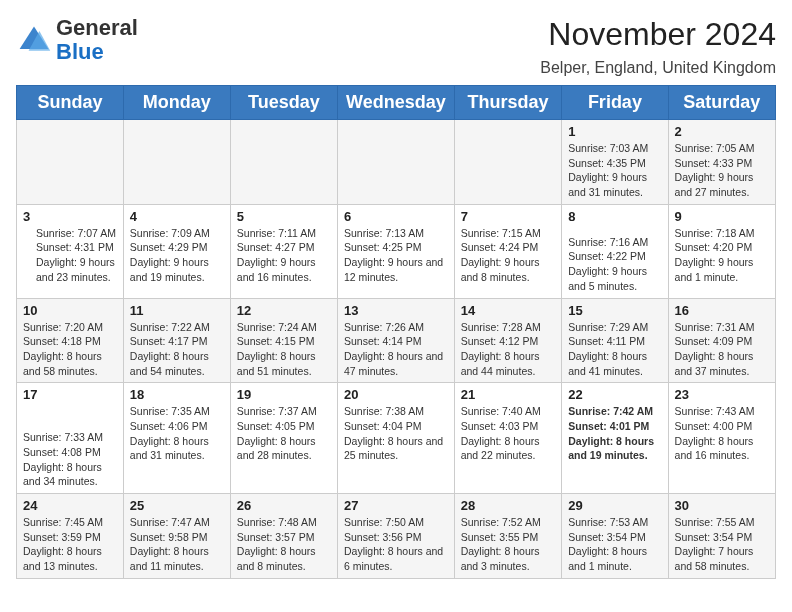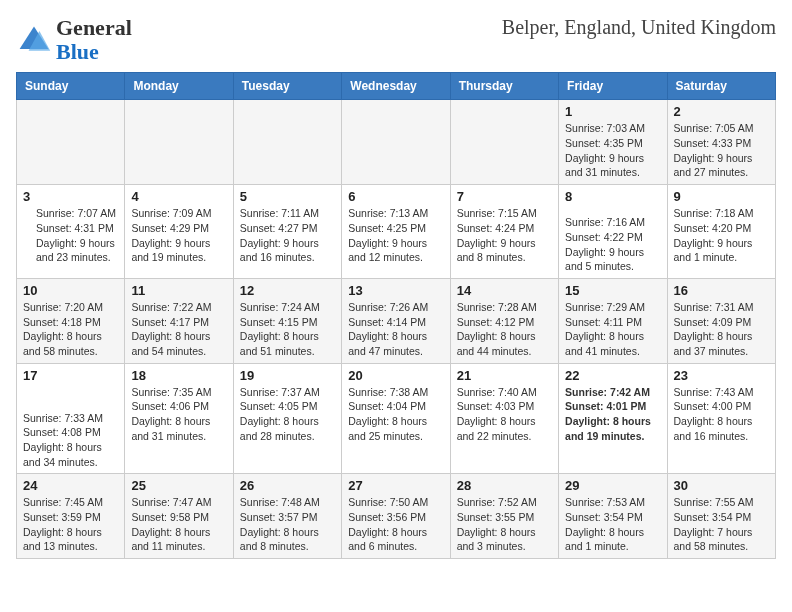--- a/index.html
+++ b/index.html
@@ -8,21 +8,20 @@
       background: #fff;
       width: 792px;
       min-height: 612px;
       padding: 16px;
     }
     .header-area {
       display: flex;
       justify-content: space-between;
       align-items: flex-start;
       margin-bottom: 8px;
-      font-family: Liberation Serif, serif;
     }
     .logo {
       display: flex;
       align-items: center;
       gap: 4px;
     }
     .logo-text {
       font-size: 22px;
       font-weight: bold;
       line-height: 1.1;
@@ -35,35 +34,35 @@
     }
     .title-area {
       text-align: right;
     }
     .month-title {
       font-size: 32px;
       font-weight: normal;
       color: #222;
     }
     .location {
-      font-size: 20px;
+      font-size: 16px;
       color: #444;
-      margin-top: 0;
+      margin-top: 6px;
     }
     .calendar {
       width: 100%;
       border-collapse: collapse;
       font-size: 11px;
     }
     .calendar thead th {
       background-color: #3a7abf;
       color: #fff;
-      text-align: left;
+      text-align: center;
       padding: 6px 8px;
-      font-size: 12px;
+      font-size: 18px;
       font-weight: bold;
       border: 1px solid #2d6aad;
     }
     .calendar tbody td {
       border: 1px solid #ccc;
       vertical-align: top;
       padding: 4px 6px;
       width: 108px;
       min-height: 80px;
     }
@@ -97,20 +96,21 @@
     <svg class="logo-icon" viewBox="0 0 40 40" xmlns="http://www.w3.org/2000/svg">
       <polygon points="20,5 36,30 4,30" fill="#1a6fc4" opacity="0.85"></polygon>
       <polygon points="26,10 38,32 14,32" fill="#5aaae8" opacity="0.7"></polygon>
     </svg>
     <div class="logo-text">
       <span class="general">General</span><br>
       <span class="blue">Blue</span>
     </div>
   </div>
   <div class="title-area">
+    <div class="month-title">November 2024</div>
     <div class="location">Belper, England, United Kingdom</div>
   </div>
 </div>
 
 <table class="calendar">
   <thead>
     <tr id="weekday-header">
     <th>Sunday</th>
         <th>Monday</th>
         <th>Tuesday</th>

